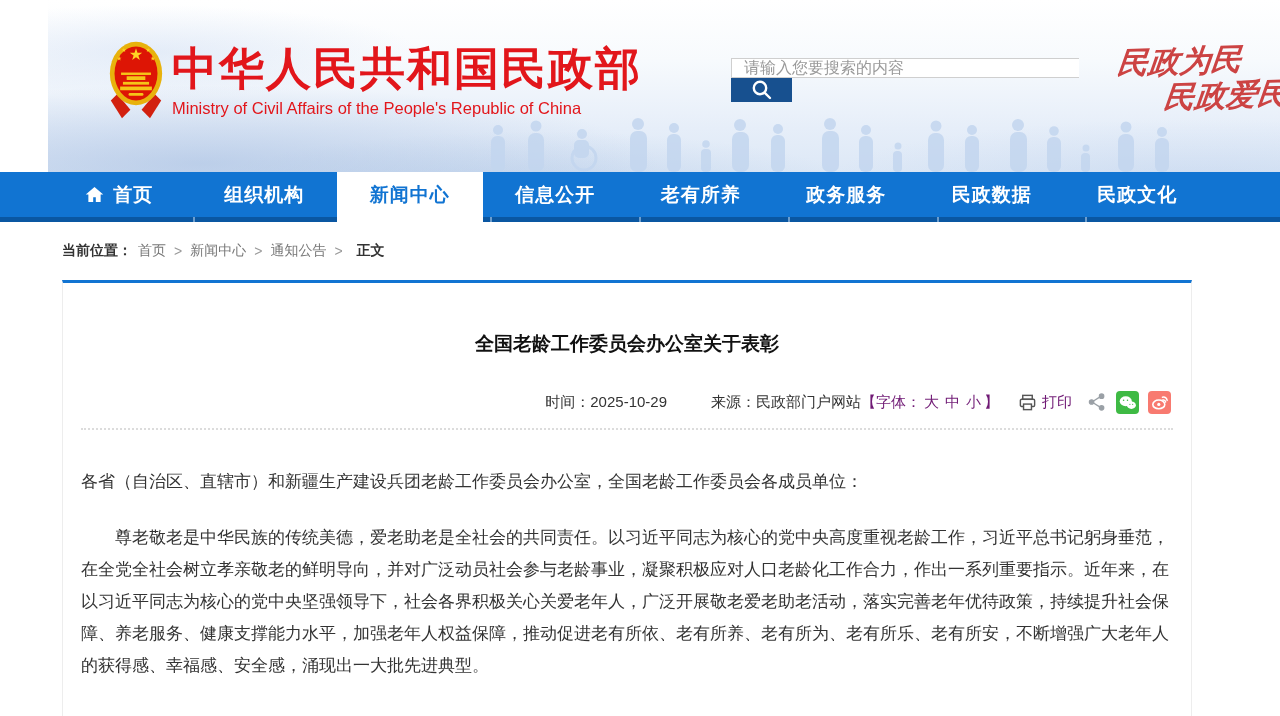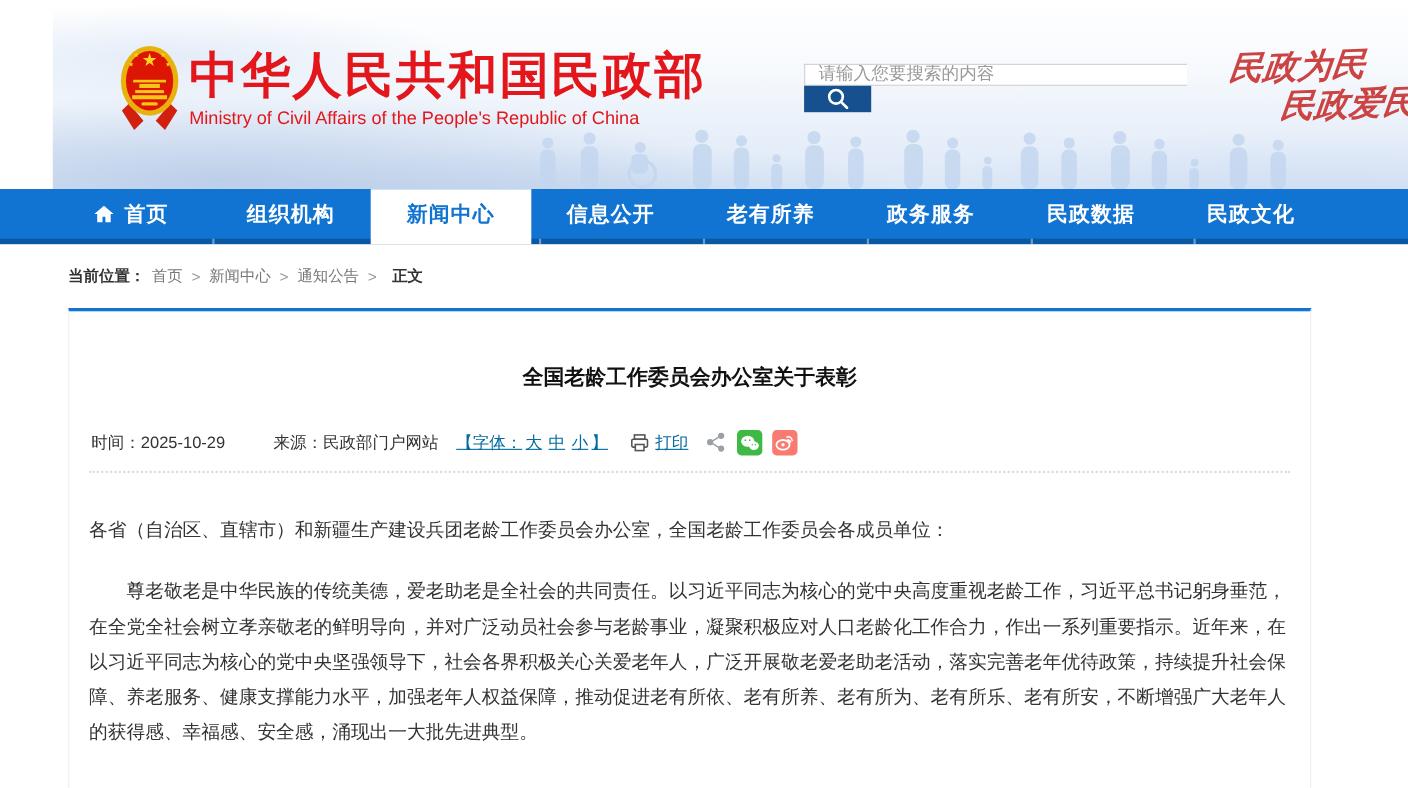--- a/index.html
+++ b/index.html
@@ -58,24 +58,24 @@
   .breadcrumb .prefix { color:#333; font-weight:bold; }
   .crumb { color:#777; text-decoration:none; margin:0 6px; cursor:pointer; }
   .crumb-sep { color:#999; margin:0 2px; }
   .crumb-current { color:#333; font-weight:bold; margin-left:12px; }
 
   
   .card { margin:0 88px 0 62px; background:#fff; border:1px solid #ededed;
     border-top:3px solid #1174d2; padding:0 18px 60px; min-height:440px; }
   .article-title { margin-top:38px; text-align:center; font-size:19px; line-height:46px;
     font-weight:bold; color:#111; }
-  .meta-row { margin-top:22px; display:flex; justify-content:flex-start;
-    align-items:center; font-size:15px; color:#333; padding:0 2px; height:26px;gap:16px; }
+  .meta-row { margin-top:22px; display:flex; justify-content:flex-end;
+    align-items:center; font-size:15px; color:#333; padding:0 2px; height:26px; }
   .meta-left { display:flex; gap:44px; }
-  .meta-right { display:flex; align-items:center; gap:9px; color:#0369a1;text-decoration:underline; }
+  .meta-right { display:flex; align-items:center; gap:9px; color:#701a75; }
   .font-size-btn { cursor:pointer; margin:0 3px; }
   .print-group { display:flex; align-items:center; gap:5px; cursor:pointer; margin-left:10px; }
   .share-link { display:inline-flex; cursor:pointer; margin-left:6px; }
   .app-icon { width:23px; height:23px; border-radius:4px; display:flex; align-items:center;
     justify-content:center; cursor:pointer; }
   .wechat { background:#3eba44; }
   .weibo { background:#f87a70; }
   .dotted-sep { border-bottom:2px dotted #dcdcdc; margin-top:13px; }
 
   .article-body { margin-top:36px; font-size:17px; line-height:32px; color:#333;

